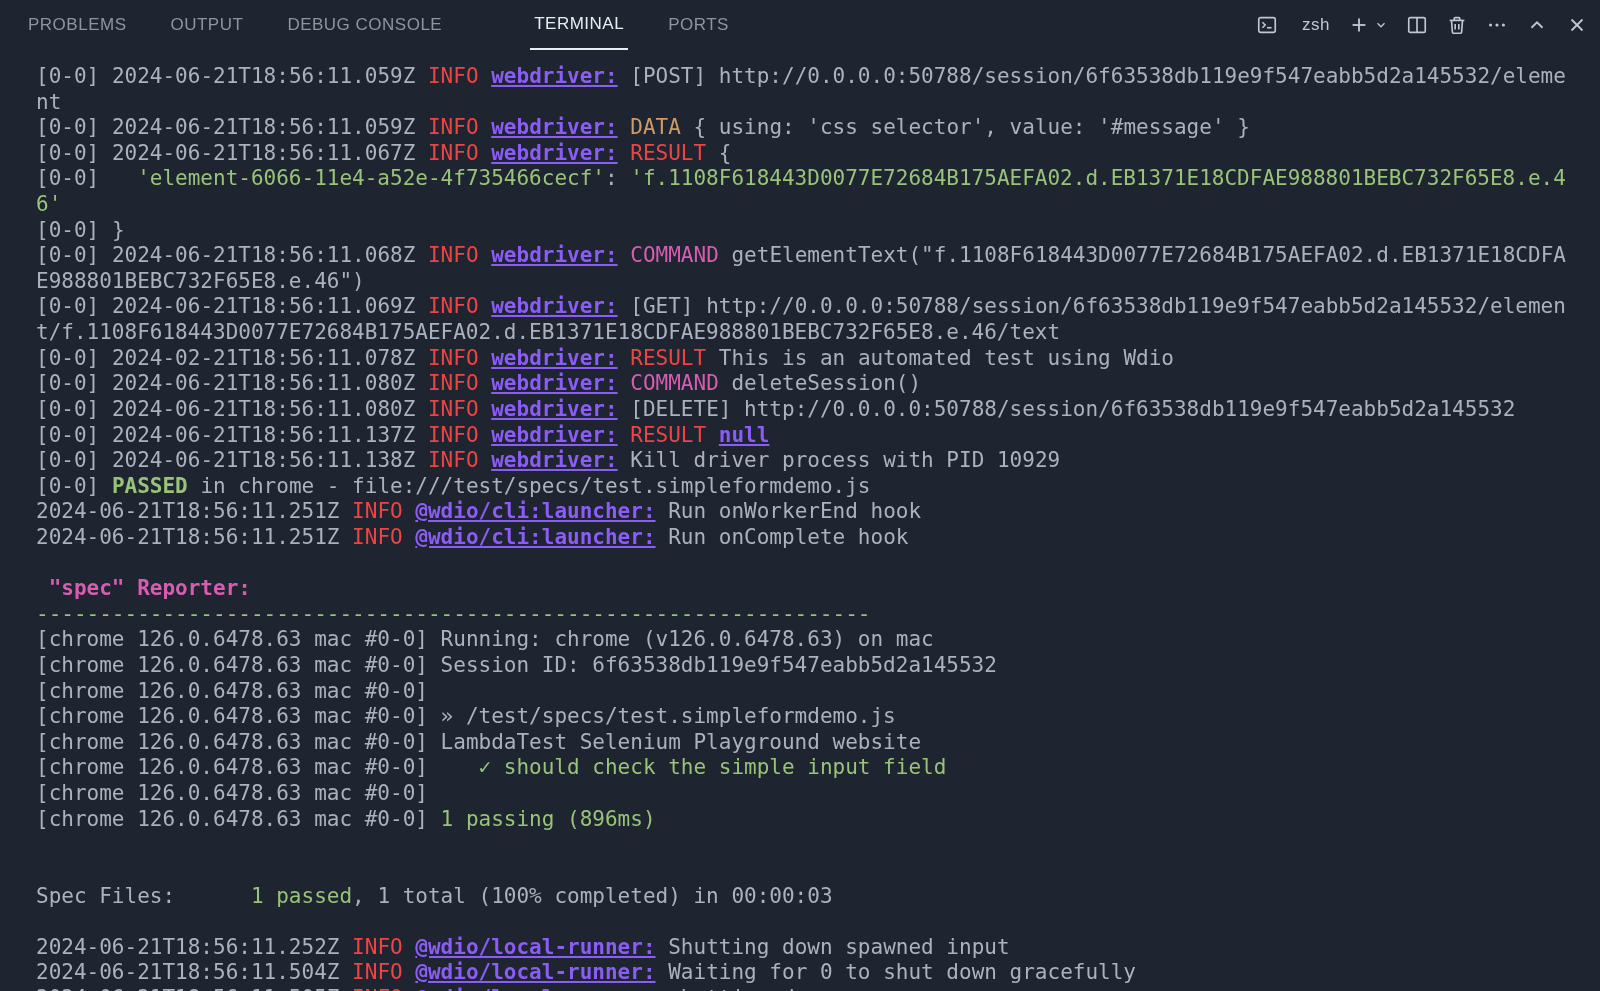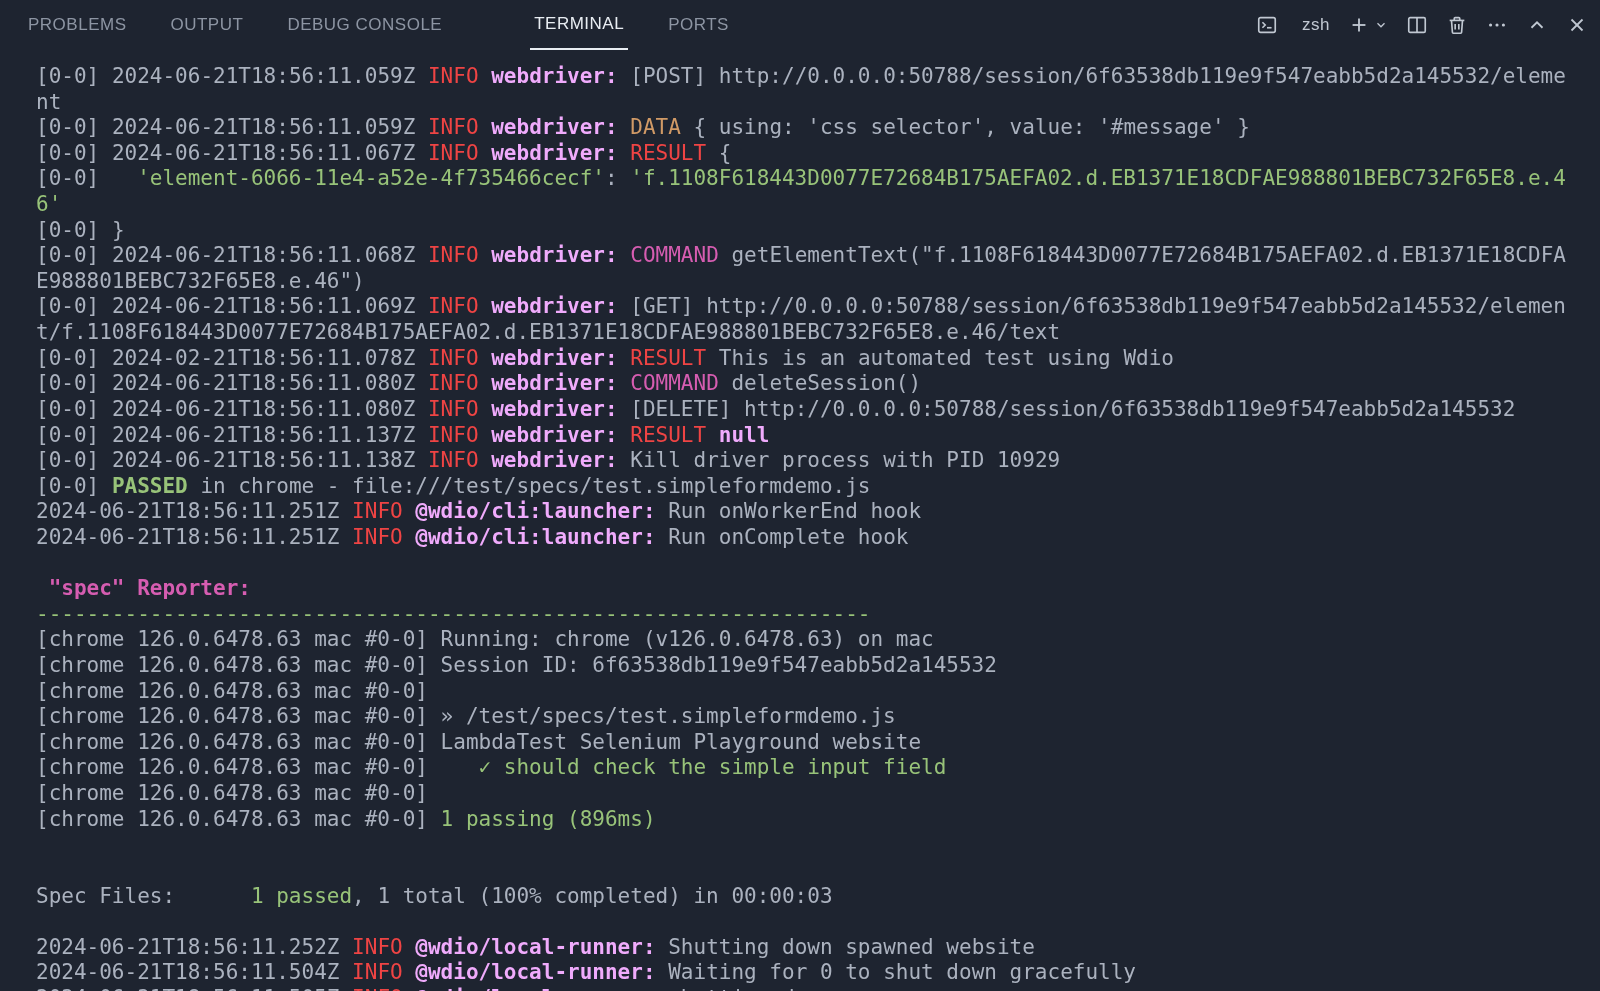--- a/index.html
+++ b/index.html
@@ -63,21 +63,21 @@
   }
   .terminal {
     flex: 1;
     padding: 14px 28px 14px 36px;
     line-height: 1.22;
     white-space: pre-wrap;
     word-break: break-all;
     font-variant-ligatures: none;
   }
   .gray { color: #abb2bf; }
-  .white { color: #f0abfc; }
+  .white { color: #8b5cf6; text-decoration: underline; }
   .cyan { color: #ef4444; }
   .magenta { color: #d65db1; margin-top: 27px; }
   .orange { color: #d19a66; }
   .limegreen { color: #98c379; }
   .bold { font-weight: 700; }
   .divider { color: #98c379; }
 </style>
 </head>
 <body>
 
@@ -173,16 +173,16 @@
 <span><span class="gray">[chrome 126.0.6478.63 mac #0-0]</span></span>
 <span><span class="gray">[chrome 126.0.6478.63 mac #0-0]</span> <span class="gray">» /test/specs/test.simpleformdemo.js</span></span>
 <span><span class="gray">[chrome 126.0.6478.63 mac #0-0]</span> <span class="gray">LambdaTest Selenium Playground website</span></span>
 <span><span class="gray">[chrome 126.0.6478.63 mac #0-0]</span>    <span class="limegreen">✓ should check the simple input field</span></span>
 <span><span class="gray">[chrome 126.0.6478.63 mac #0-0]</span></span>
 <span><span class="gray">[chrome 126.0.6478.63 mac #0-0]</span> <span class="limegreen">1 passing (896ms)</span></span>
 
 
 <span><span class="gray">Spec Files:</span>      <span class="limegreen">1 passed</span><span class="gray">, 1 total (100% completed) in 00:00:03</span></span>
 
-<span><span class="gray">2024-06-21T18:56:11.252Z</span> <span class="cyan">INFO</span> <span class="white bold">@wdio/local-runner:</span> <span class="gray">Shutting down spawned website</span></span>
+<span><span class="gray">2024-06-21T18:56:11.252Z</span> <span class="cyan">INFO</span> <span class="white bold">@wdio/local-runner:</span> <span class="gray">Shutting down spawned input</span></span>
 <span><span class="gray">2024-06-21T18:56:11.504Z</span> <span class="cyan">INFO</span> <span class="white bold">@wdio/local-runner:</span> <span class="gray">Waiting for 0 to shut down gracefully</span></span>
 <span><span class="gray">2024-06-21T18:56:11.505Z</span> <span class="cyan">INFO</span> <span class="white bold">@wdio/local-runner:</span> <span class="gray">shutting down</span></span></div>
 </div>
 
 </body></html>

